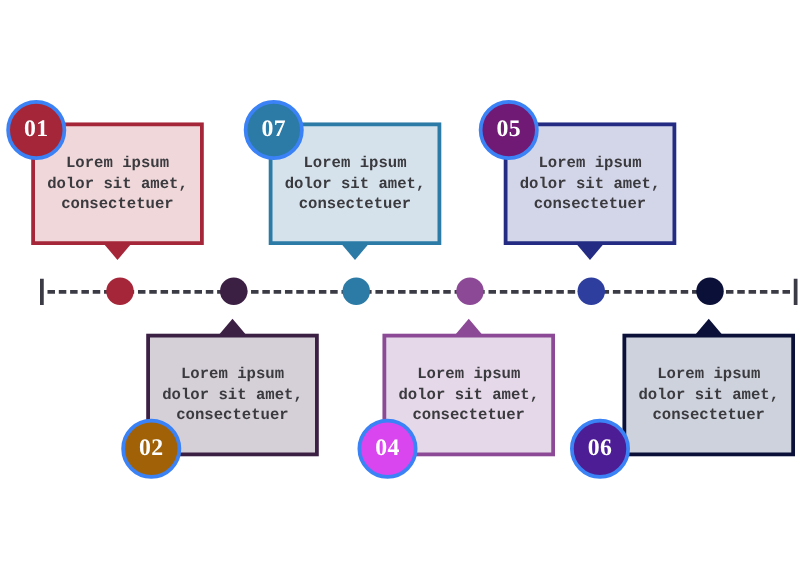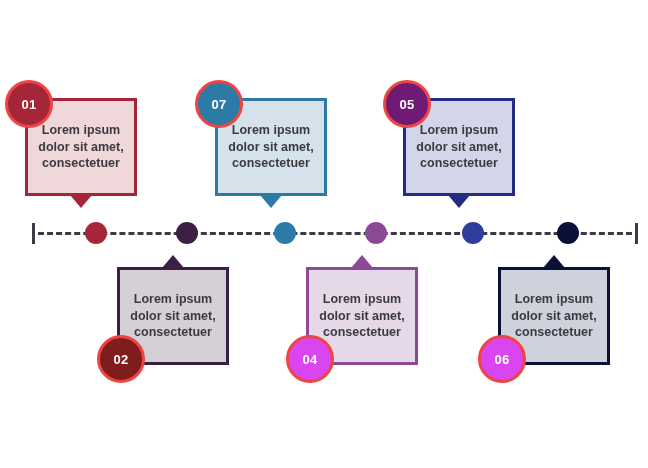--- a/index.html
+++ b/index.html
@@ -50,25 +50,26 @@
     width: 22px;
     height: 22px;
     border-radius: 50%;
     top: 222px;
     margin-left: -11px;
   }
 
   
   .card {
     position: absolute;
-    width: 112px;
+    width: 138px;
     height: 98px;
     box-sizing: border-box;
     border-style: solid;
     border-width: 3px;
+    font-family: Liberation Mono, monospace;
   }
   .card-text {
     position: absolute;
     left: 6px;
     right: 6px;
     top: 50%;
     transform: translateY(-50%);
     text-align: center;
     font-size: 12.5px;
     line-height: 16.5px;
@@ -98,29 +99,30 @@
     border-bottom-style: solid;
   }
 
   
   .badge {
     position: absolute;
     width: 48px;
     height: 48px;
     border-radius: 50%;
     box-sizing: border-box;
-    border: 3px solid #ef4444;
+    border: 3px solid #3b82f6;
     display: flex;
     align-items: center;
     justify-content: center;
     color: #ffffff;
-    font-size: 13px;
+    font-size: 19px;
     font-weight: bold;
     letter-spacing: 0.2px;
     z-index: 5;
+    font-family: Liberation Serif, serif;
   }
 </style>
 </head>
 <body>
 
 <div id="stage">
 
   <div id="timeline-axis">
     <div class="axis-line"></div>
     <div class="axis-cap left"></div>
@@ -136,21 +138,21 @@
         <div class="card-arrow" style="border-top-color: rgb(165, 38, 57);"></div>
       </div>
       <div class="badge" style="background: rgb(165, 38, 57); left: 5px; top: 80px;">01</div>
       <div class="tl-dot" style="left: 187px; background: rgb(60, 32, 68);"></div>
       <div class="card bottom" style="left: 117px; top: 267px; background: rgb(213, 208, 216); border-color: rgb(60, 32, 68);">
         <div class="card-text">Lorem ipsum
 dolor sit amet,
 consectetuer</div>
         <div class="card-arrow" style="border-bottom-color: rgb(60, 32, 68);"></div>
       </div>
-      <div class="badge" style="background: #7f1d1d; left: 97px; top: 335px;">02</div>
+      <div class="badge" style="background: #a16207; left: 97px; top: 335px;">02</div>
       <div class="tl-dot" style="left: 285px; background: rgb(43, 123, 166);"></div>
       <div class="card top" style="left: 215px; top: 98px; background: rgb(213, 226, 236); border-color: rgb(43, 123, 166);">
         <div class="card-text">Lorem ipsum
 dolor sit amet,
 consectetuer</div>
         <div class="card-arrow" style="border-top-color: rgb(43, 123, 166);"></div>
       </div>
       <div class="badge" style="background: rgb(43, 123, 166); left: 195px; top: 80px;">07</div>
       <div class="tl-dot" style="left: 376px; background: rgb(140, 74, 150);"></div>
       <div class="card bottom" style="left: 306px; top: 267px; background: rgb(229, 216, 232); border-color: rgb(140, 74, 150);">
@@ -168,16 +170,16 @@
         <div class="card-arrow" style="border-top-color: rgb(35, 44, 130);"></div>
       </div>
       <div class="badge" style="background: #701a75; left: 383px; top: 80px;">05</div>
       <div class="tl-dot" style="left: 568px; background: rgb(11, 16, 56);"></div>
       <div class="card bottom" style="left: 498px; top: 267px; background: rgb(206, 210, 221); border-color: rgb(11, 16, 56);">
         <div class="card-text">Lorem ipsum
 dolor sit amet,
 consectetuer</div>
         <div class="card-arrow" style="border-bottom-color: rgb(11, 16, 56);"></div>
       </div>
-      <div class="badge" style="background: #d946ef; left: 478px; top: 335px;">06</div>
+      <div class="badge" style="background: #4c1d95; left: 456px; top: 335px;">06</div>
     </div>
 
 </div>
 
 </body></html>

